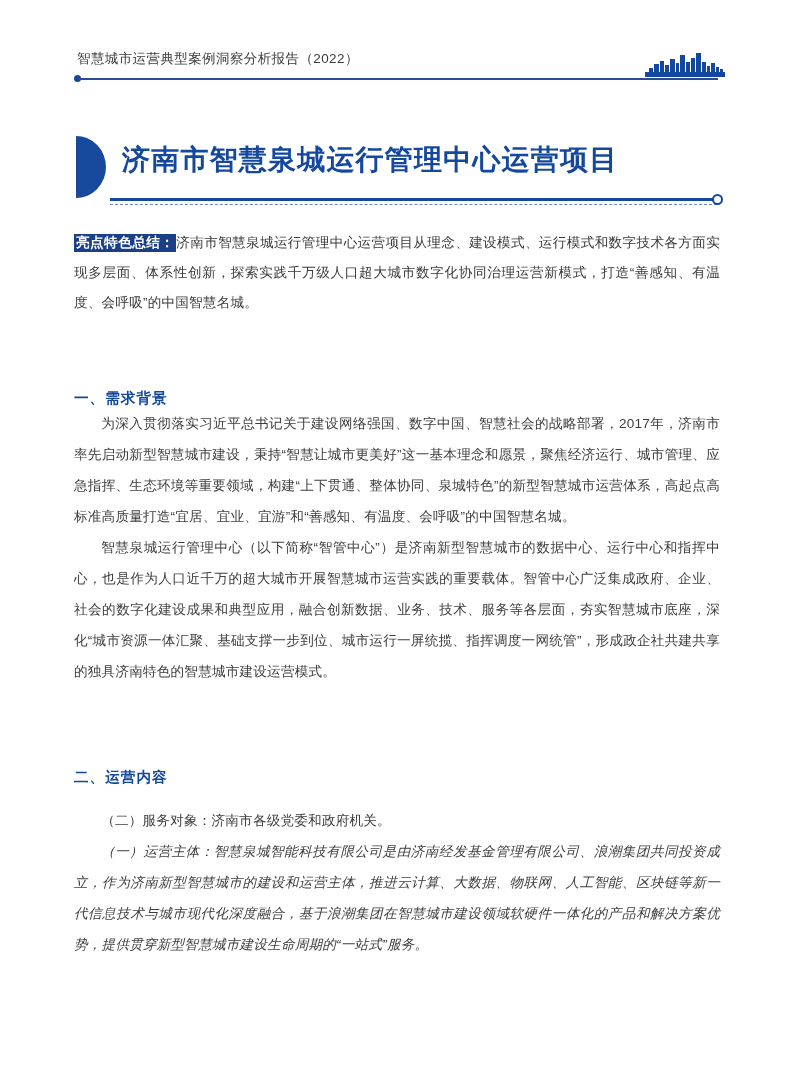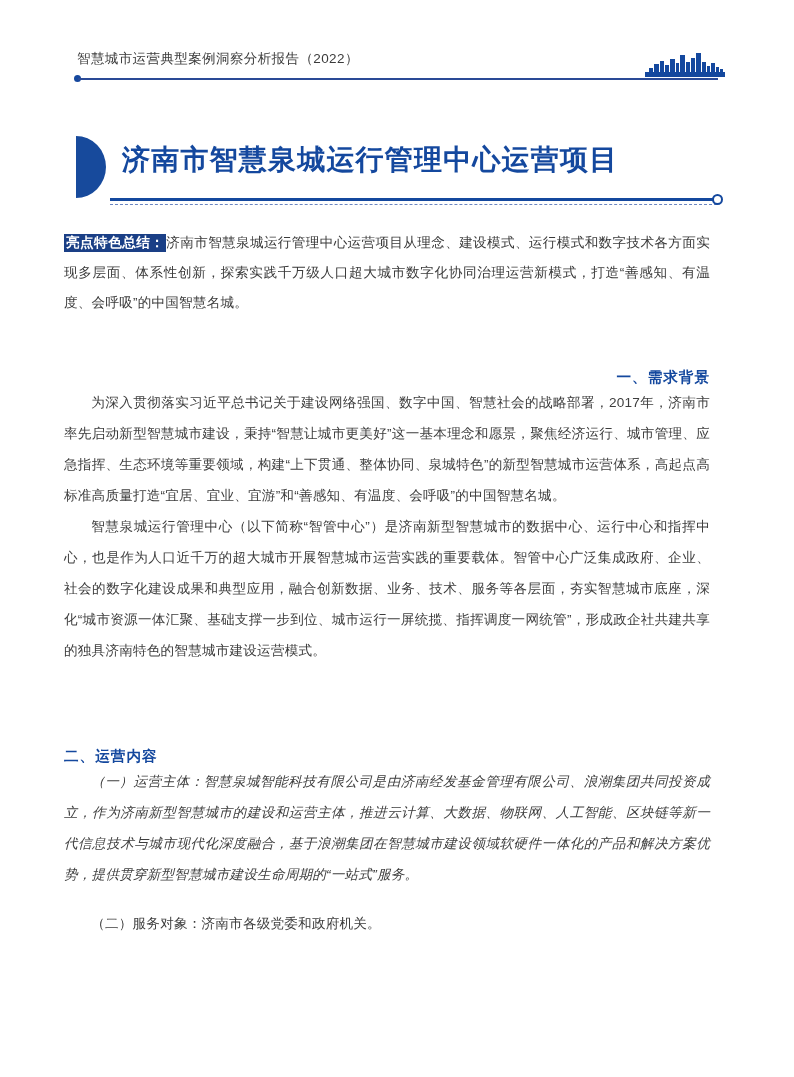--- a/index.html
+++ b/index.html
@@ -117,21 +117,21 @@
     height: 7px;
     border-radius: 50%;
     background: #ffffff;
     border: 2.4px solid #14489e;
     box-sizing: content-box;
   }
 
   
   .content {
     position: absolute;
-    left: 64px;
+    left: 74px;
     top: 228px;
     width: 646px;
   }
 
   .highlight-para {
     font-size: 13.6px;
     line-height: 30px;
     color: #3a3a3a;
     text-align: justify;
     text-justify: inter-ideograph;
@@ -146,21 +146,21 @@
     letter-spacing: 0.3px;
   }
 
   .section-heading {
     font-size: 14.6px;
     font-weight: bold;
     color: #14489e;
     letter-spacing: 1px;
     margin: 0;
   }
-  .sh-1 { margin-top: 50px; text-align: right; }
+  .sh-1 { margin-top: 71px; }
   .sh-2 { margin-top: 81px; }
 
   .body-para {
     font-size: 13.6px;
     line-height: 31px;
     color: #3d3d3d;
     text-align: justify;
     text-justify: inter-ideograph;
     text-indent: 2em;
     letter-spacing: 0.2px;
@@ -253,20 +253,20 @@
     <p class="highlight-para"><span class="highlight-label">亮点特色总结：</span><span>济南市智慧泉城运行管理中心运营项目从理念、建设模式、运行模式和数字技术各方面实现多层面、体系性创新，探索实践千万级人口超大城市数字化协同治理运营新模式，打造“善感知、有温度、会呼吸”的中国智慧名城。</span></p>
 
     <h2 class="section-heading sh-1">一、需求背景</h2>
 
     <p class="body-para p-first">为深入贯彻落实习近平总书记关于建设网络强国、数字中国、智慧社会的战略部署，2017年，济南市率先启动新型智慧城市建设，秉持“智慧让城市更美好”这一基本理念和愿景，聚焦经济运行、城市管理、应急指挥、生态环境等重要领域，构建“上下贯通、整体协同、泉城特色”的新型智慧城市运营体系，高起点高标准高质量打造“宜居、宜业、宜游”和“善感知、有温度、会呼吸”的中国智慧名城。</p>
 
     <p class="body-para p-next">智慧泉城运行管理中心（以下简称“智管中心”）是济南新型智慧城市的数据中心、运行中心和指挥中心，也是作为人口近千万的超大城市开展智慧城市运营实践的重要载体。智管中心广泛集成政府、企业、社会的数字化建设成果和典型应用，融合创新数据、业务、技术、服务等各层面，夯实智慧城市底座，深化“城市资源一体汇聚、基础支撑一步到位、城市运行一屏统揽、指挥调度一网统管”，形成政企社共建共享的独具济南特色的智慧城市建设运营模式。</p>
 
     <h2 class="section-heading sh-2">二、运营内容</h2>
 
+    <p class="body-para p-sub">（二）服务对象：济南市各级党委和政府机关。</p>
+
     <p class="body-para italic-para p-first">（一）运营主体：智慧泉城智能科技有限公司是由济南经发基金管理有限公司、浪潮集团共同投资成立，作为济南新型智慧城市的建设和运营主体，推进云计算、大数据、物联网、人工智能、区块链等新一代信息技术与城市现代化深度融合，基于浪潮集团在智慧城市建设领域软硬件一体化的产品和解决方案优势，提供贯穿新型智慧城市建设生命周期的“一站式”服务。</p>
 
-    <p class="body-para p-sub">（二）服务对象：济南市各级党委和政府机关。</p>
-
   </div>
 
 
 </div>
 
 </body></html>

